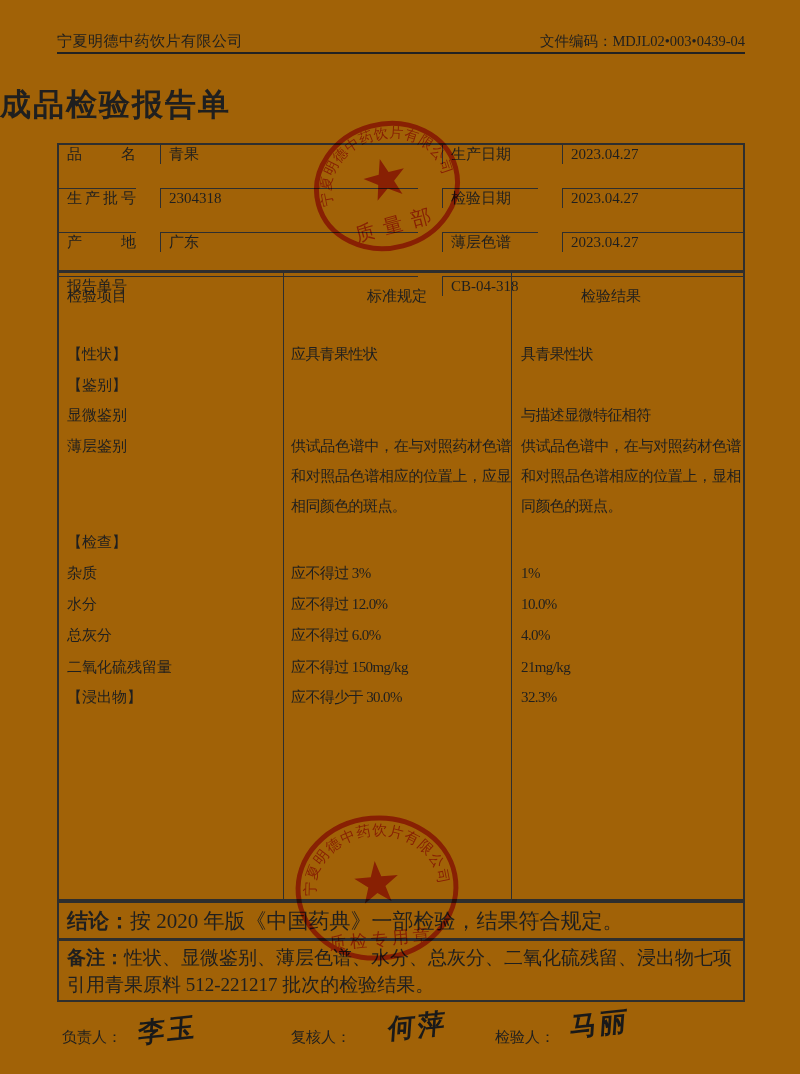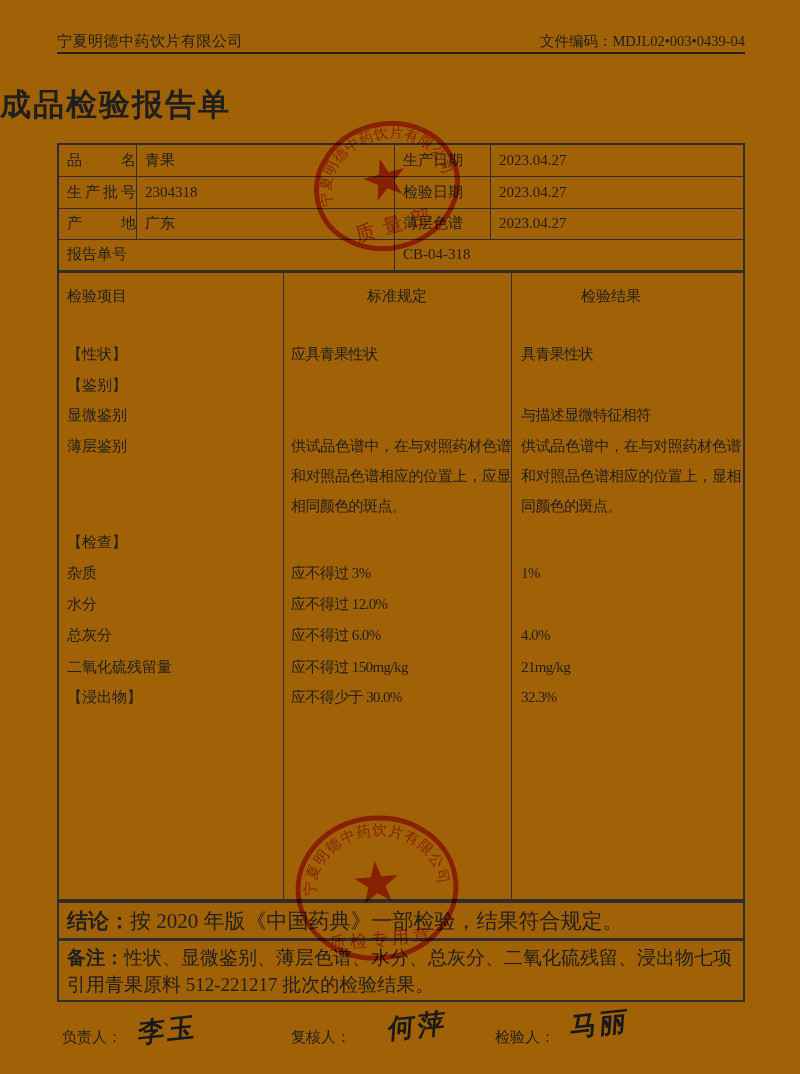--- a/index.html
+++ b/index.html
@@ -17,20 +17,21 @@
   .title { position:absolute; left:0; top:84px; width:788px; text-align:left;
            font-family:"Liberation Sans","DejaVu Sans",sans-serif;
            font-size:31px; font-weight:bold; letter-spacing:2px; }
   
   .info-table {
     position:absolute; left:57px; top:143px; width:688px; height:129px;
     border:2px solid #2e2e2e; display:grid;
     grid-template-columns:77px 258px 96px 1fr;
     grid-template-rows:repeat(4,1fr);
     font-size:15px;
+    gap:24px;
   }
   .info-table .cell { border-left:1px solid #2e2e2e; border-top:1px solid #2e2e2e;
     display:flex; align-items:center; padding-left:8px; }
   .info-table .c1 { border-left:none; }
   .info-table .r1 { border-top:none; }
   .info-table .jlabel { width:72px; text-align:justify; text-align-last:justify; display:inline-block; }
   .info-table .span2 { grid-column:span 2; }
   
   .main-table { position:absolute; left:57px; top:271px; width:688px; height:630px;
     border:2px solid #2e2e2e; font-size:15px; }
@@ -136,20 +137,21 @@
       <div class="cell res"></div>
     </div>
     <div class="mrow" style="top:285px">
       <div class="cell item">杂质</div>
       <div class="cell std">应不得过 3%</div>
       <div class="cell res">1%</div>
     </div>
     <div class="mrow" style="top:316px">
       <div class="cell item">水分</div>
       <div class="cell std">应不得过 12.0%</div>
+      <div class="cell res">10.0%</div>
     </div>
     <div class="mrow" style="top:347px">
       <div class="cell item">总灰分</div>
       <div class="cell std">应不得过 6.0%</div>
       <div class="cell res">4.0%</div>
     </div>
     <div class="mrow" style="top:379px">
       <div class="cell item">二氧化硫残留量</div>
       <div class="cell std">应不得过 150mg/kg</div>
       <div class="cell res">21mg/kg</div>

